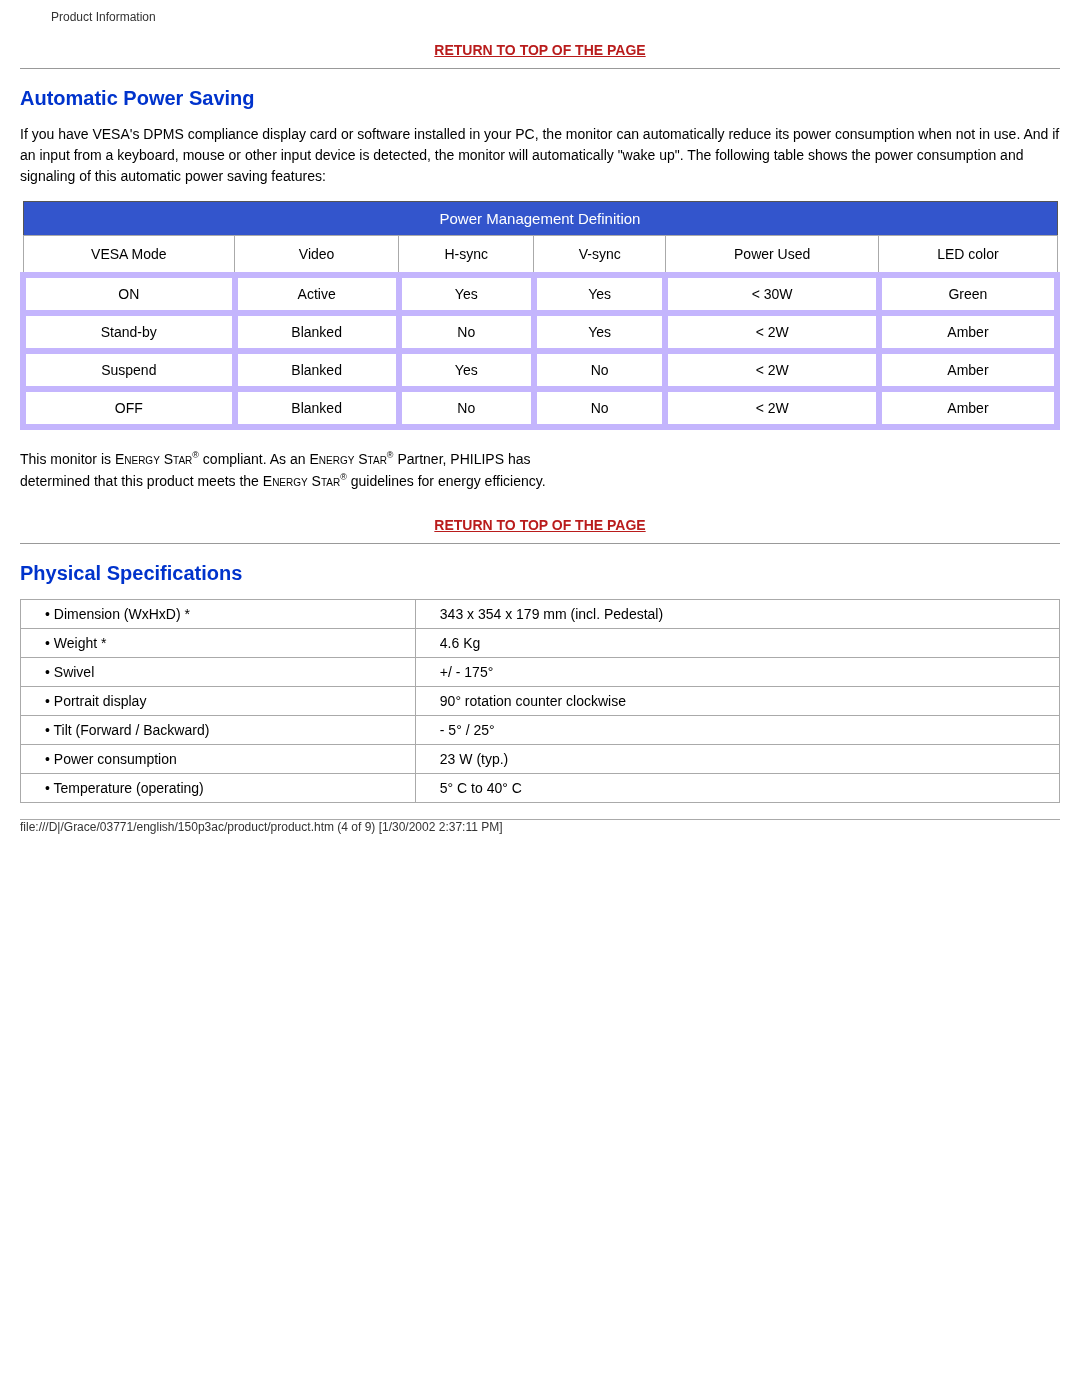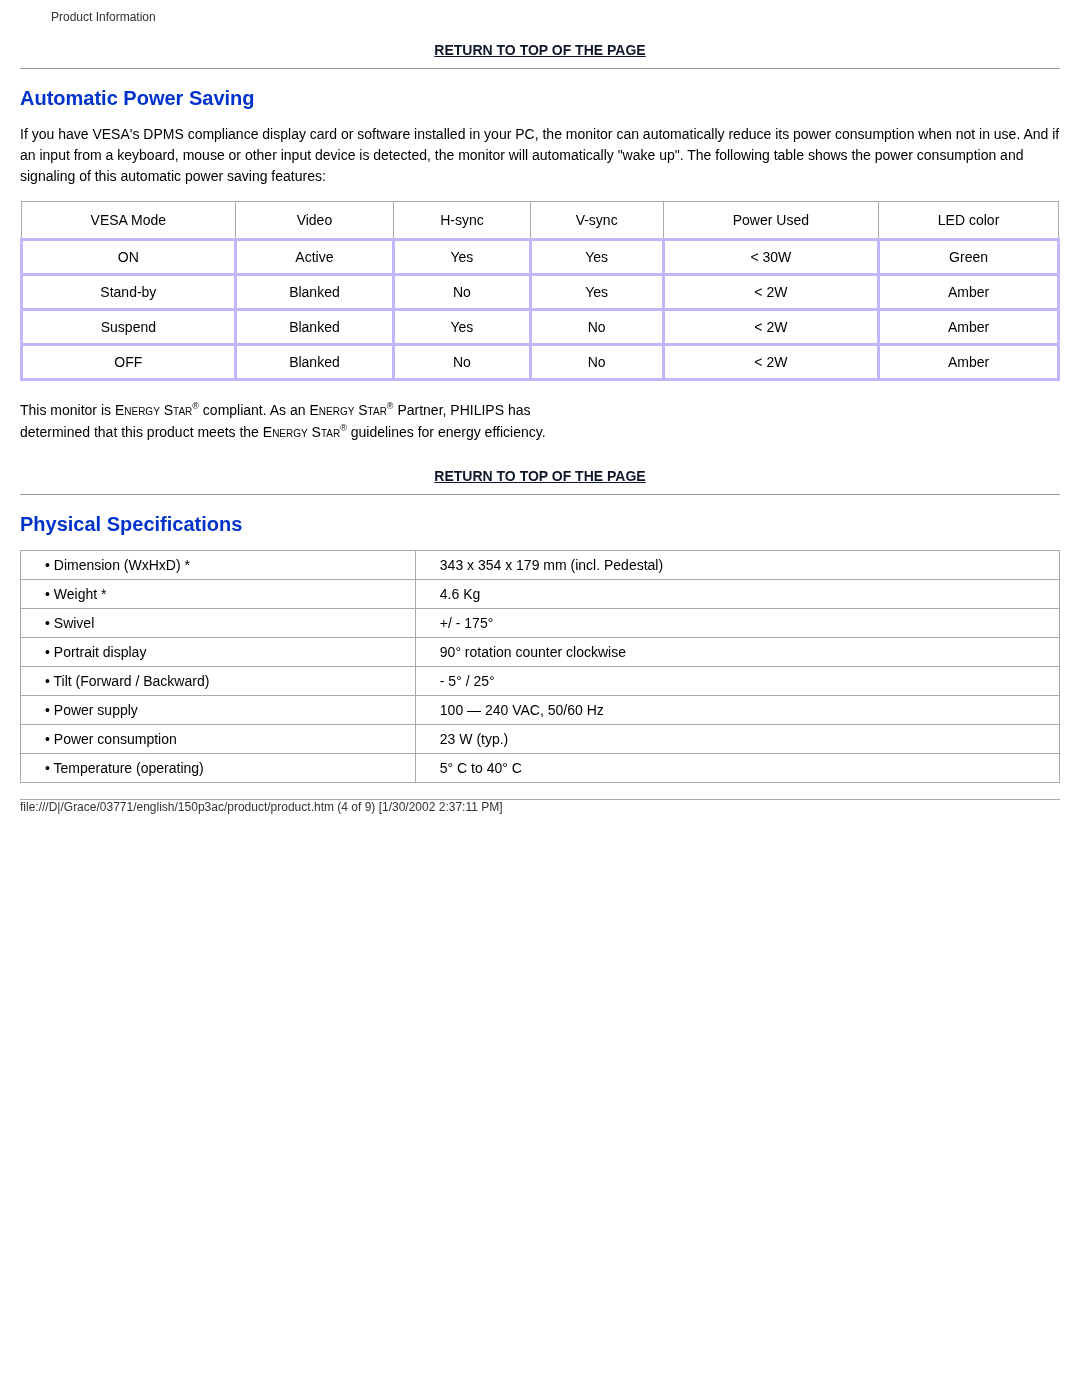--- a/index.html
+++ b/index.html
@@ -18,21 +18,21 @@
       margin-bottom: 10px;
       margin-left: 31px;
     }
 
     .return-link-container {
       text-align: center;
       margin: 18px 0 10px 0;
     }
 
     .return-link {
-      color: #0f172a;
+      color: #b91c1c;
       font-weight: bold;
       font-size: 14px;
       text-decoration: underline;
       cursor: pointer;
     }
 
     .section-divider {
       border: none;
       border-top: 1px solid #999;
       margin: 8px 0 18px 0;
@@ -74,21 +74,21 @@
       font-weight: normal;
       font-size: 14px;
       padding: 10px 6px;
       border: 1px solid #aaa;
       background: #fff;
     }
 
     .power-table .data-row td {
       text-align: center;
       padding: 8px 6px;
-      border: 3px solid #c4b5fd;
+      border: 6px solid #c4b5fd;
       font-size: 14px;
     }
 
     .energy-star-text {
       font-size: 14px;
       line-height: 1.6;
       margin-bottom: 24px;
       color: #000;
     }
 
@@ -144,20 +144,23 @@
 </div>
 
 <hr class="section-divider">
 
 <h2 class="section-title">Automatic Power Saving</h2>
 
 <p class="intro-text">If you have VESA's DPMS compliance display card or software installed in your PC, the monitor can automatically reduce its power consumption when not in use. And if an input from a keyboard, mouse or other input device is detected, the monitor will automatically "wake up". The following table shows the power consumption and signaling of this automatic power saving features:</p>
 
 <table class="power-table">
   <tbody>
+      <tr class="header-row">
+    <td colspan="6">Power Management Definition</td>
+  </tr>
   <tr class="col-header">
     <td>VESA Mode</td>
     <td>Video</td>
     <td>H-sync</td>
     <td>V-sync</td>
     <td>Power Used</td>
     <td>LED color</td>
   </tr>
   <tr class="data-row">
     <td>ON</td>
@@ -223,24 +226,20 @@
   </tr>
   <tr>
     <td>• Portrait display</td>
     <td>90° rotation counter clockwise</td>
   </tr>
   <tr>
     <td>• Tilt (Forward / Backward)</td>
     <td>- 5° / 25°</td>
   </tr>
   <tr>
-    <td>• Power supply</td>
-    <td>100 — 240 VAC, 50/60 Hz</td>
-  </tr>
-  <tr>
     <td>• Power consumption</td>
     <td>23 W (typ.)</td>
   </tr>
   <tr>
     <td>• Temperature (operating)</td>
     <td>5° C to 40° C</td>
   </tr>
 </tbody>
   </table>
 

